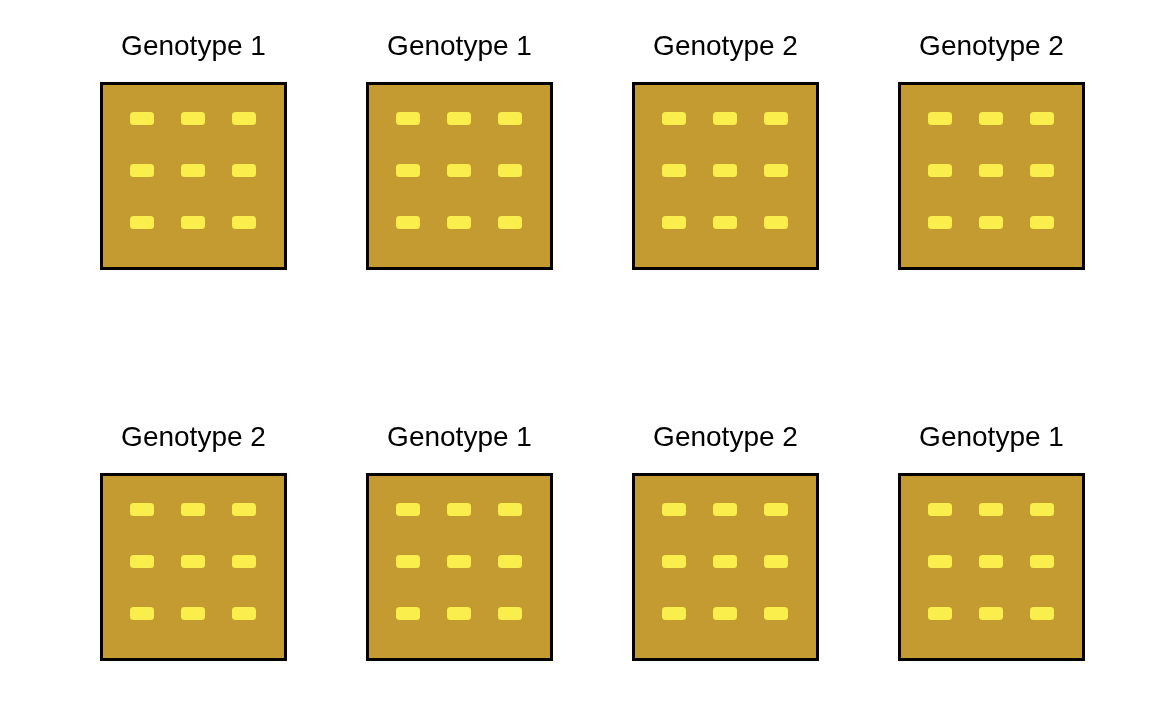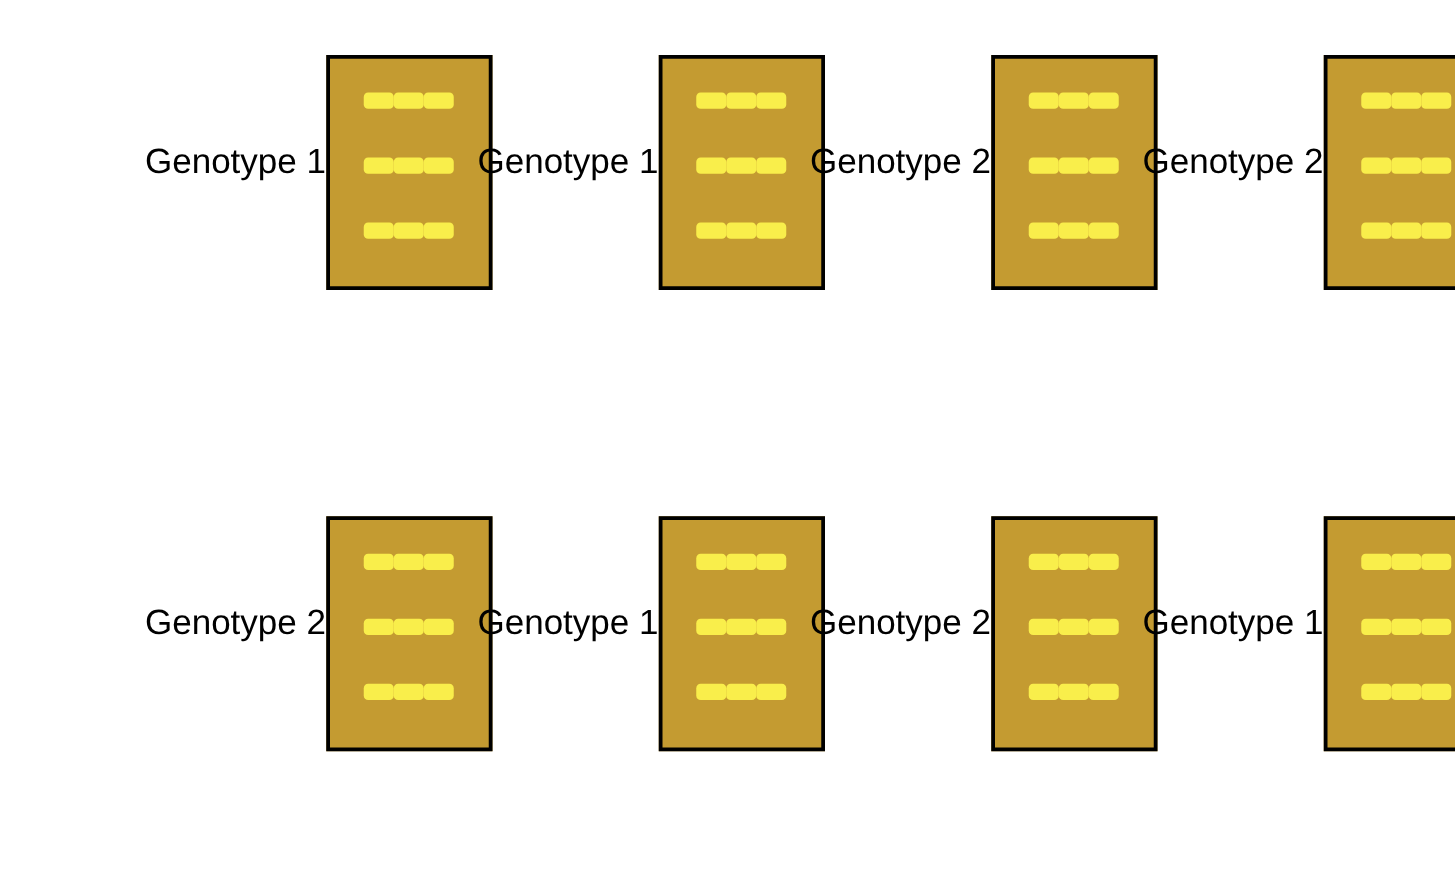--- a/index.html
+++ b/index.html
@@ -18,23 +18,23 @@
   .plot-grid {
     position: absolute;
     left: 100px;
     top: 28px;
     display: grid;
     grid-template-columns: repeat(4, 187px);
     column-gap: 79px;
     row-gap: 149px;
   }
   .plot {
-    margin: 16px;
+    margin: 0;
     display: flex;
-    flex-direction: row;
+    flex-direction: column;
     align-items: center;
   }
   .plot-title {
     width: 100%;
     height: 54px;
     display: flex;
     justify-content: center;
     align-items: flex-start;
     font-size: 28px;
     line-height: 36px;

